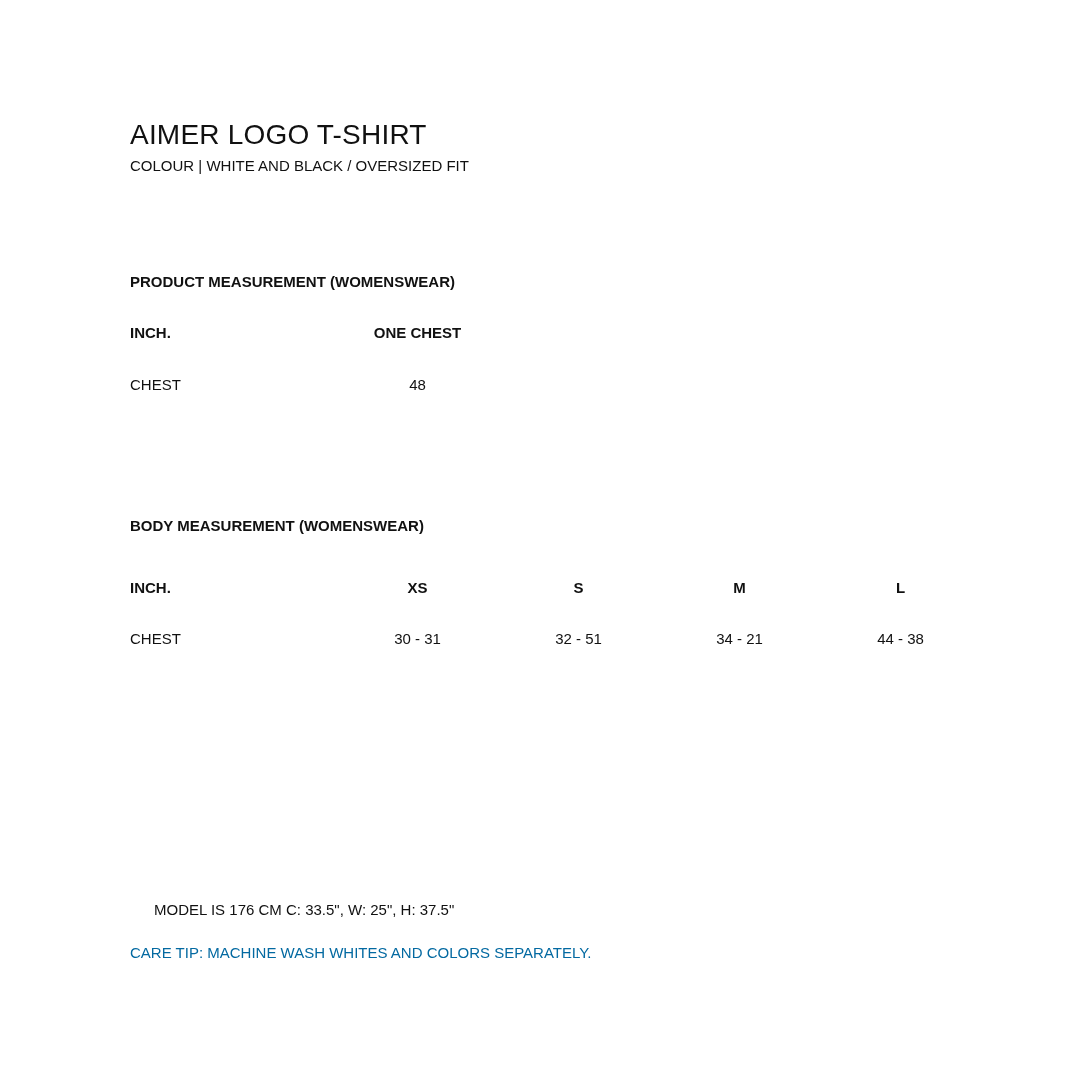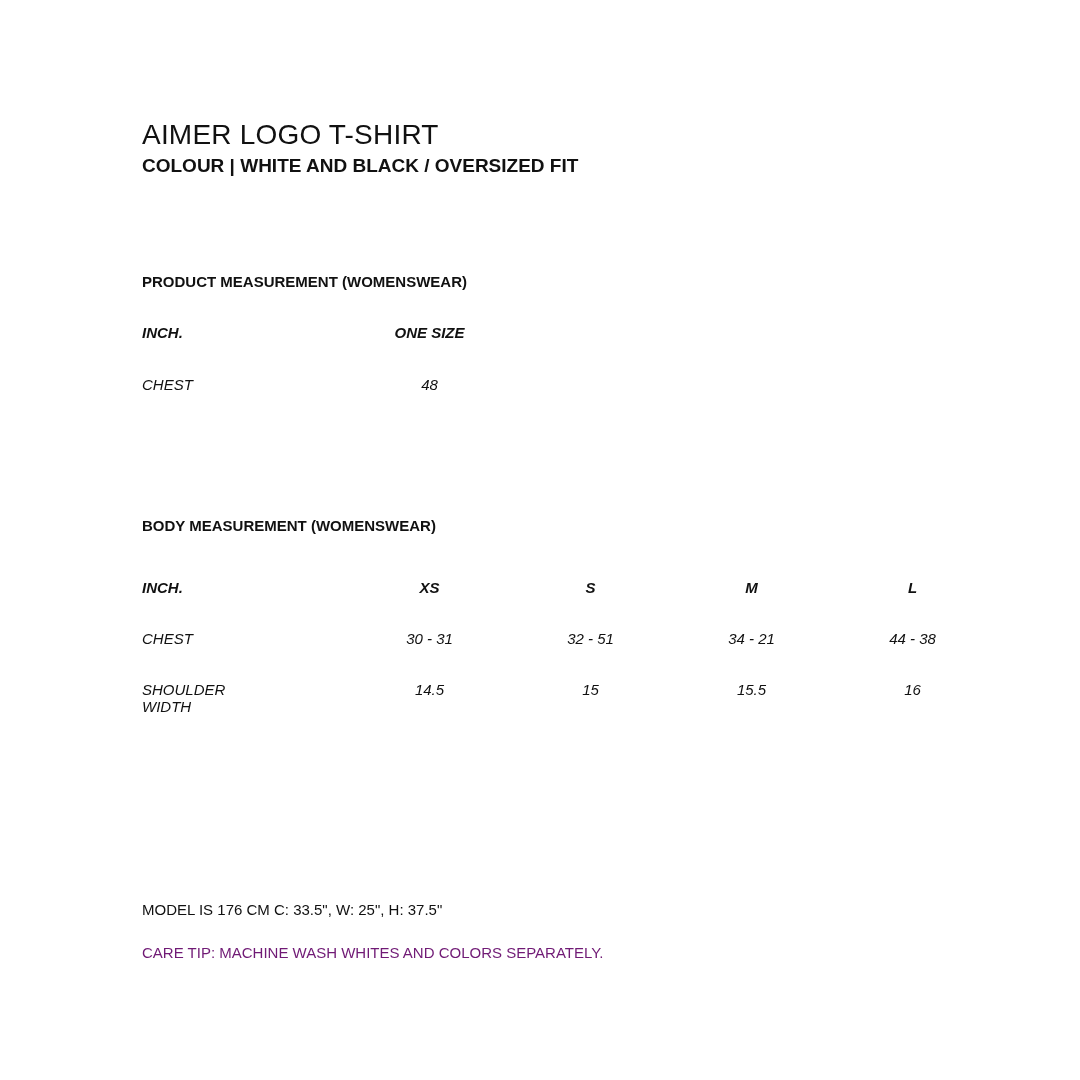--- a/index.html
+++ b/index.html
@@ -2,95 +2,95 @@
 <html><head>
 <meta charset="utf-8">
 <style>
   * { margin:0; padding:0; box-sizing:border-box; }
   html, body { width:1080px; height:1080px; background:#ffffff; overflow:hidden; }
   body {
     font-family:"Liberation Sans","DejaVu Sans",sans-serif;
     color:#111111;
     position:relative;
   }
-  .abs { position:absolute; left:142px; }
+  .abs { position:absolute; left:130px; }
 
   #product-title {
     top:121px;
     font-size:28px;
     line-height:28px;
     font-weight:400;
     letter-spacing:0.2px;
   }
   #product-subtitle {
     top:157px;
-    font-size:19px;
+    font-size:15px;
     line-height:17px;
-    font-weight:700;
+    font-weight:400;
   }
 
   .section-heading {
     font-size:15px;
     line-height:17px;
     font-weight:700;
   }
   #pm-heading { top:273px; }
   #bm-heading { top:517px;text-align:right; }
 
   table.size-table { border-collapse:collapse; table-layout:fixed; width:851px; }
   table.size-table th, table.size-table td {
     padding:0;
     font-size:15px;
     line-height:17px;
     vertical-align:top;
     text-align:center;
     font-weight:400;
-    font-style:italic;
   }
   table.size-table th { font-weight:700; }
   table.size-table .label-col { width:207px; text-align:left; }
   table.size-table .val-col { width:161px; }
 
   #pm-table { top:324px; }
   #pm-table th, #pm-table td { height:52px; }
 
   #bm-table { top:579px; }
   #bm-table th, #bm-table td { height:51px; }
   .wrap-label { white-space:pre-line; line-height:20px; }
 
   #footer-model {
     top:901px;
     font-size:15px;
     line-height:18px;
+    margin-left:24px;
   }
   #care-tip {
     top:944px;
     font-size:15px;
     line-height:18px;
-    color:#701a75;
+    color:#0369a1;
   }
 </style>
 </head>
 <body>
 
 <div>
 
   <h1 id="product-title" class="abs">AIMER LOGO T-SHIRT</h1>
 
   <div id="product-subtitle" class="abs">
     <div>COLOUR | WHITE AND BLACK / OVERSIZED FIT</div>
   </div>
 
   <div id="pm-heading" class="abs section-heading">PRODUCT MEASUREMENT (WOMENSWEAR)</div>
 
   <table id="pm-table" class="abs size-table">
     <tbody>
         <tr>
       <th class="label-col">INCH.</th>
-      <th class="val-col">ONE SIZE</th>
+      <th class="val-col">ONE CHEST</th>
       <th class="val-col"></th>
       <th class="val-col"></th>
       <th class="val-col"></th>
     </tr>
     <tr>
       <td class="label-col">CHEST</td>
       <td class="val-col">48</td>
       <td class="val-col"></td>
       <td class="val-col"></td>
       <td class="val-col"></td>
@@ -109,28 +109,20 @@
       <th class="val-col">M</th>
       <th class="val-col">L</th>
     </tr>
     <tr>
       <td class="label-col">CHEST</td>
       <td class="val-col">30 - 31</td>
       <td class="val-col">32 - 51</td>
       <td class="val-col">34 - 21</td>
       <td class="val-col">44 - 38</td>
     </tr>
-    <tr>
-      <td class="label-col wrap-label">SHOULDER
-WIDTH</td>
-      <td class="val-col">14.5</td>
-      <td class="val-col">15</td>
-      <td class="val-col">15.5</td>
-      <td class="val-col">16</td>
-    </tr>
   </tbody>
     </table>
 
   <div id="footer-model" class="abs">
     <div>MODEL IS 176 CM C: 33.5", W: 25", H: 37.5"</div>
   </div>
 
   <div id="care-tip" class="abs">CARE TIP: MACHINE WASH WHITES AND COLORS SEPARATELY.</div>
 
 </div>

